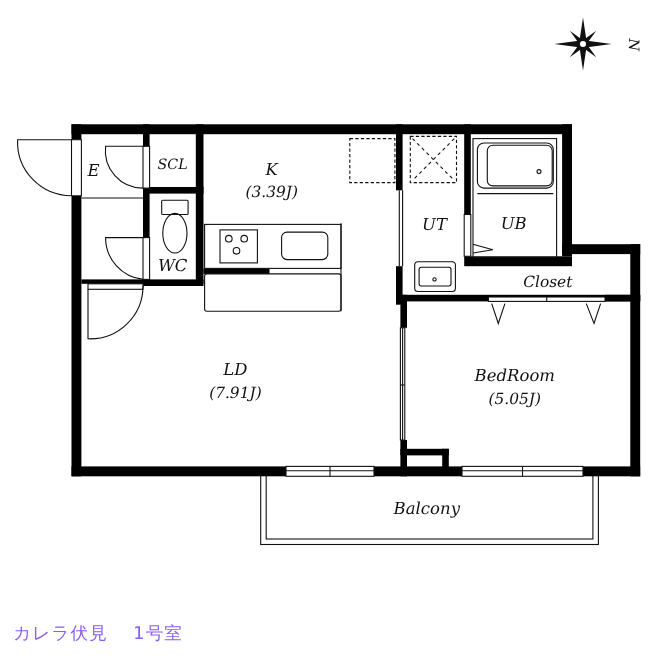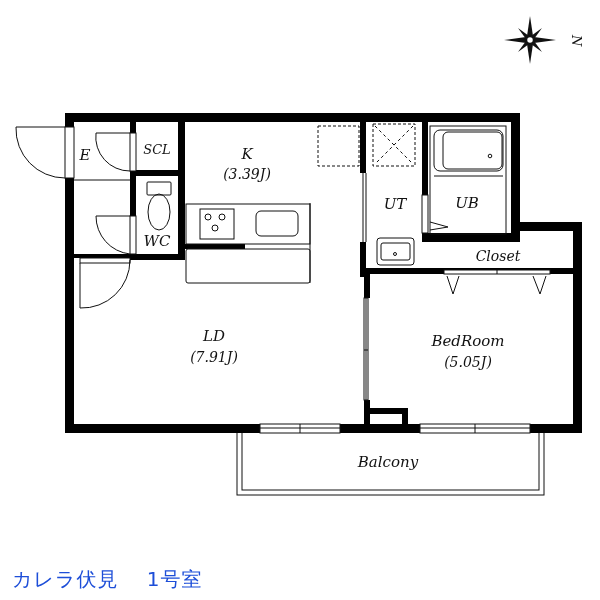--- a/index.html
+++ b/index.html
@@ -2,21 +2,21 @@
 <html><head>
   <meta charset="utf-8">
   <style>
     html, body { margin: 0; padding: 0; background: #ffffff; }
     body { width: 600px; height: 600px; position: relative; overflow: hidden; }
     #plan { position: absolute; left: 0; top: 0; width: 600px; height: 600px; }
     .lbl { font-family: "DejaVu Serif", "Liberation Serif", serif; font-style: italic; fill: #111; }
     .caption {
       position: absolute; left: 12px; top: 566px;
       font-family: "DejaVu Sans", "Liberation Sans", sans-serif;
-      font-size: 20px; color: #1d4ed8; letter-spacing: 1px; white-space: pre;
+      font-size: 16px; color: #8b5cf6; letter-spacing: 1px; white-space: pre;
     }
   </style>
 </head>
 <body>
 
 <svg id="plan" viewBox="0 0 600 600">
 
   <g transform="translate(530,40)">
     <polygon points="0,-24 3,-4 0,0 -3,-4" fill="#111"></polygon>
     <polygon points="0,24 3,4 0,0 -3,4" fill="#111"></polygon>

